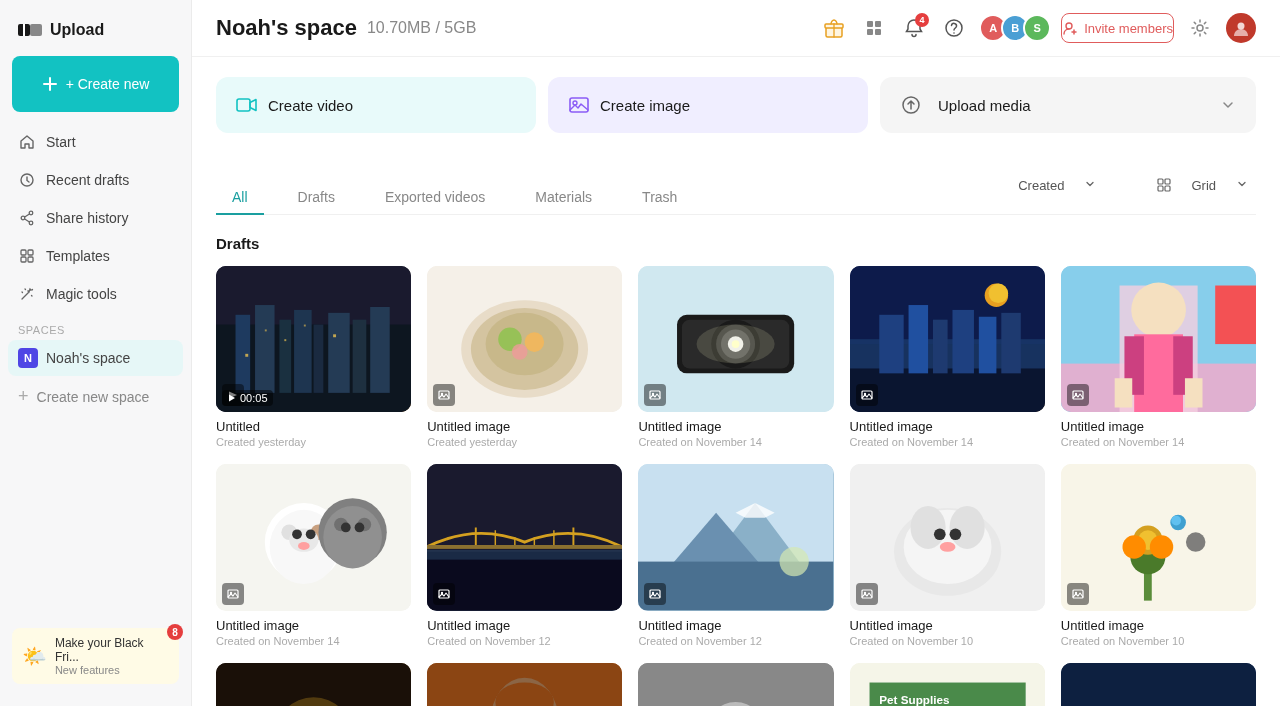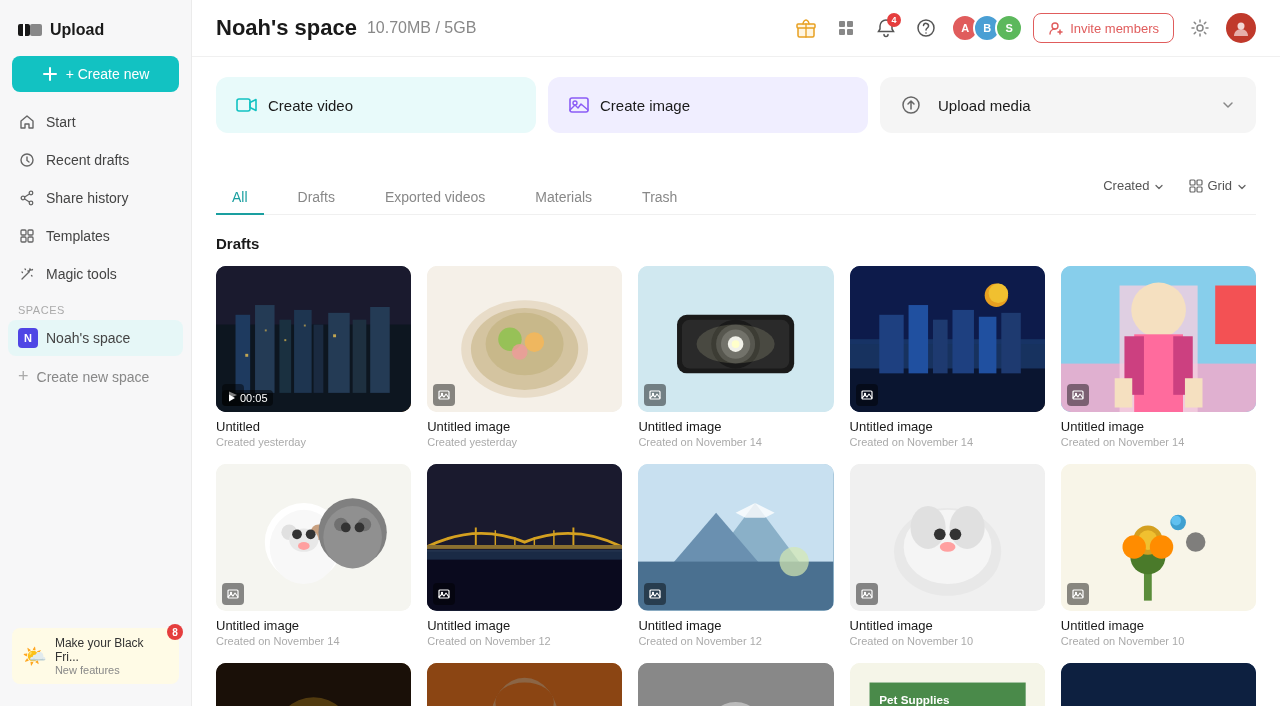--- a/index.html
+++ b/index.html
@@ -30,21 +30,21 @@
       font-size: 16px;
       font-weight: 700;
       color: #1a1a1a;
     }
     .create-new-btn {
       margin: 0 12px 12px;
       background: #12c2c2;
       color: #fff;
       border: none;
       border-radius: 8px;
-      padding: 10px 0;
+      padding: 20px 0;
       font-size: 14px;
       font-weight: 500;
       cursor: pointer;
       display: flex;
       align-items: center;
       justify-content: center;
       gap: 6px;
     }
     .sidebar-nav {
       flex: 1;
@@ -178,21 +178,21 @@
       font-weight: 600;
       color: #fff;
       overflow: hidden;
     }
     .avatar-sm:first-child { margin-left: 0; }
     .invite-btn {
       border: 1.5px solid #e05c5c;
       background: #fff;
       color: #e05c5c;
       border-radius: 8px;
-      padding: 6px 14px;
+      padding: 6px 0;
       font-size: 13px;
       font-weight: 500;
       cursor: pointer;
       display: flex;
       align-items: center;
       gap: 6px;
     }
     .settings-btn {
       width: 32px; height: 32px;
       border: none; background: none;
@@ -302,29 +302,30 @@
       border-bottom-color: #1a9fa0;
       font-weight: 500;
     }
     .tabs-right {
       display: flex;
       align-items: center;
       gap: 8px;
     }
     .sort-btn, .view-btn {
       display: flex;
-      align-items: flex-end;
-      gap: 4px;
+      align-items: flex-start;
+      gap: 20px;
       font-size: 13px;
       color: #555;
       cursor: pointer;
       padding: 4px 8px;
       border-radius: 6px;
       border: none;
       background: none;
+      margin-left: 37px;
     }
 
     
     .section-label {
       font-size: 15px;
       font-weight: 600;
       color: #1a1a1a;
       margin-bottom: 14px;
     }
 

